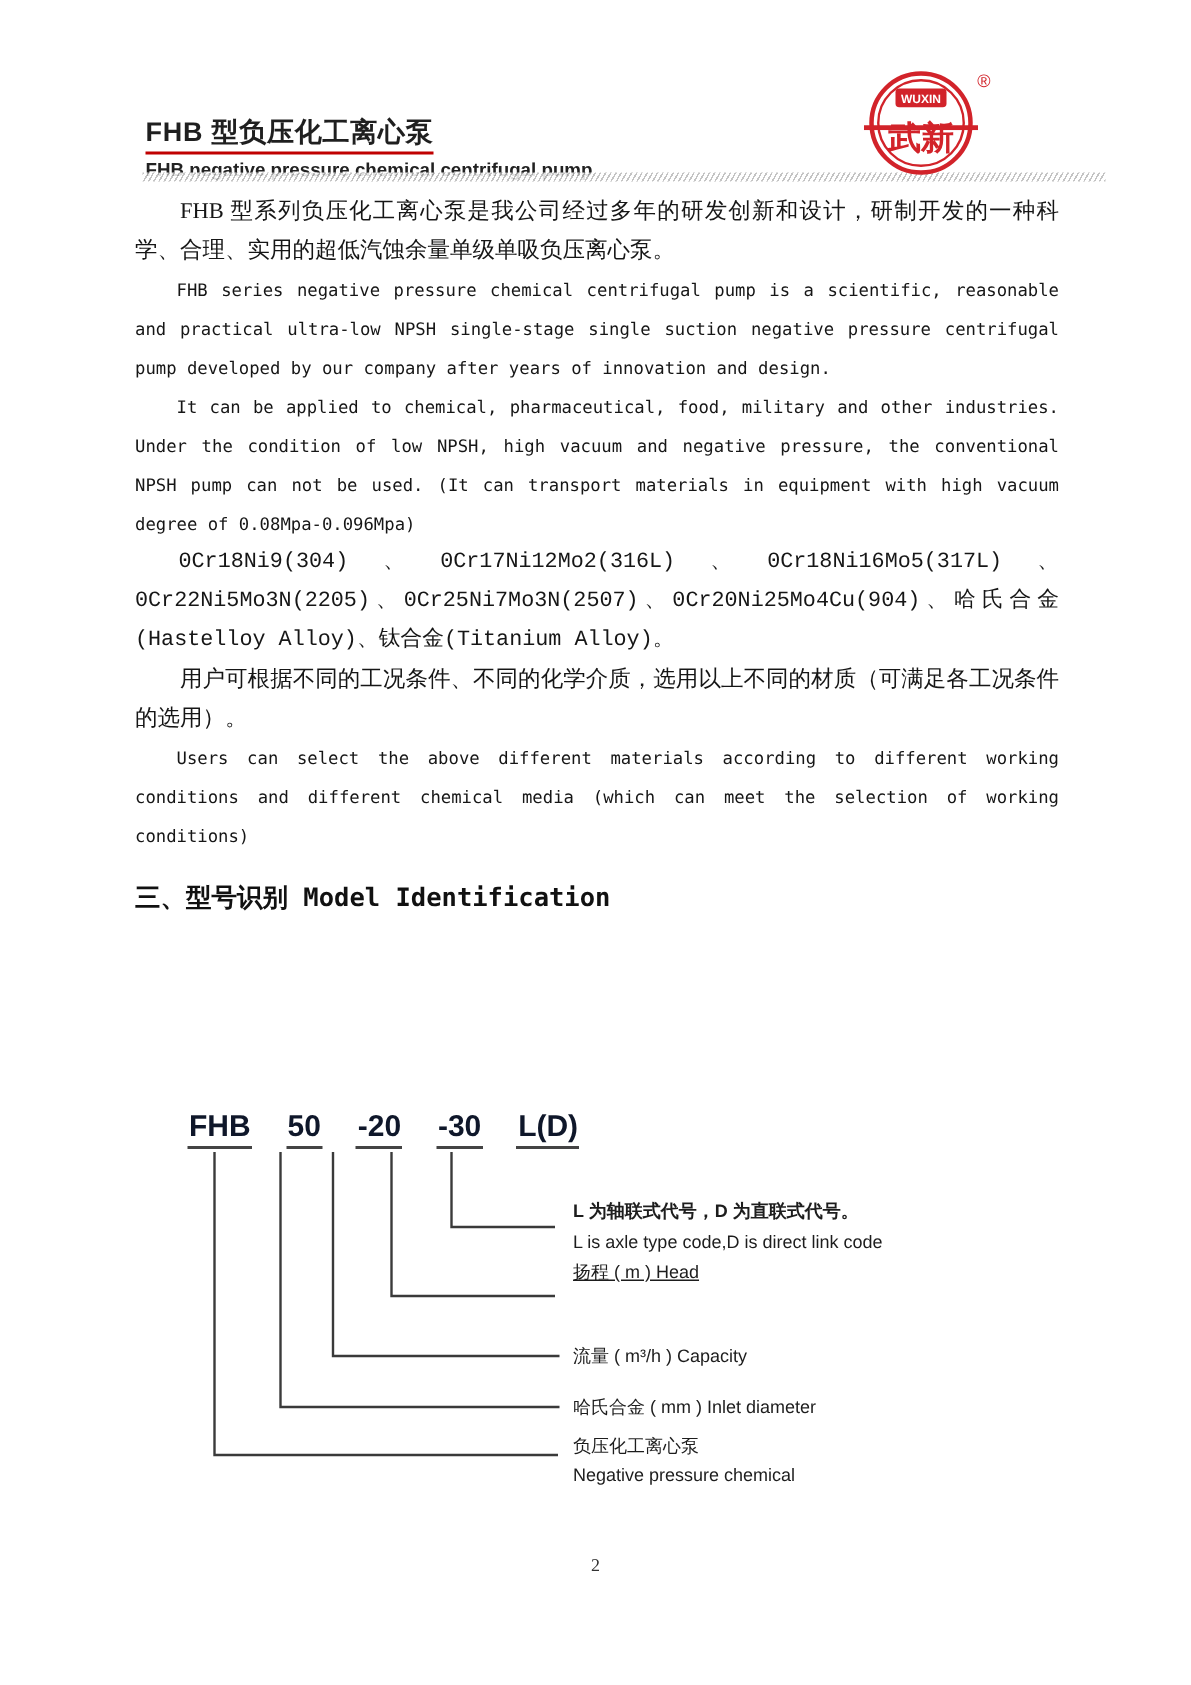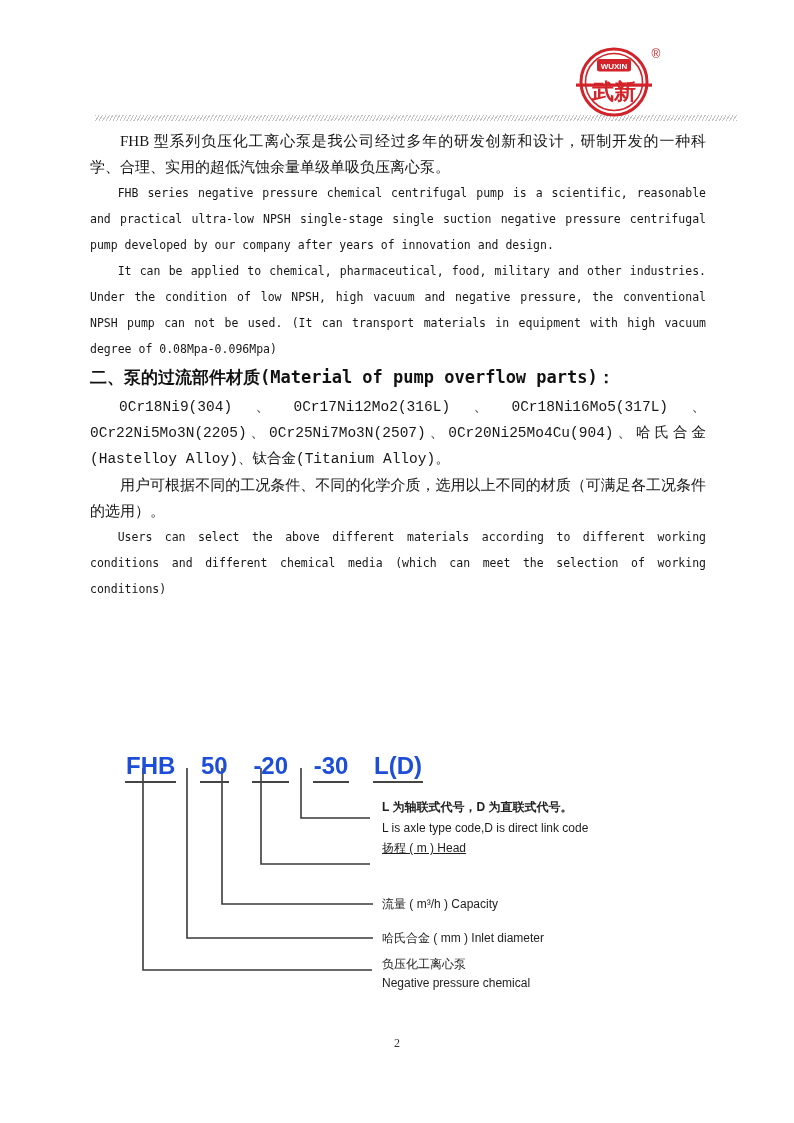--- a/index.html
+++ b/index.html
@@ -42,59 +42,63 @@
     font-family:"DejaVu Sans Mono",monospace;font-size:11.5px;line-height:26px;
     text-align:justify;text-indent:4ch;margin:0;color:#161616;
   }
   .p-mat{
     font-family:Liberation Mono, monospace;font-size:14.5px;line-height:26px;
     text-align:justify;text-indent:2em;margin:0;color:#161616;font-weight:500;
   }
   
   .diagram{position:absolute;left:0;top:735px;width:794px;height:280px;}
   .model-row{position:absolute;left:125px;top:5px;font-family:"Liberation Sans",sans-serif;
-    font-size:24px;font-weight:600;color:#1d4ed8;margin-top:12px;}
+    font-size:20px;font-weight:600;color:#0f172a;}
   .model-part{display:inline-block;border-bottom:2px solid #444;margin-right:17px;
     padding:0 1px 1px 1px;}
   .diagram svg{position:absolute;left:0;top:0;}
   .dlabel{position:absolute;left:382px;font-family:"Liberation Sans",sans-serif;
     font-size:12px;color:#1d1d1d;white-space:nowrap;font-weight:500;}
   
   .footer{position:absolute;left:0;top:1036px;width:100%;text-align:center;
     font-family:"Liberation Serif",serif;font-size:12px;color:#333;}
 </style>
 </head>
 <body>
 
 <div class="header">
+  <div class="header-titles">
+    <div class="title-zh">FHB 型负压化工离心泵</div>
+    <div class="title-en">FHB negative pressure chemical centrifugal pump</div>
+  </div>
   <div class="hatch-line"></div>
 
   <div class="logo">
     <svg width="96" height="78" viewBox="0 0 96 78">
       <circle cx="42" cy="40" r="33" fill="none" stroke="#d2232a" stroke-width="3"></circle>
       <circle cx="42" cy="40" r="28.5" fill="none" stroke="#d2232a" stroke-width="1.6"></circle>
       <rect x="25" y="17" width="34" height="12.5" rx="2.5" fill="#d2232a"></rect>
       <text x="42" y="26.5" text-anchor="middle" font-family="Liberation Sans, sans-serif" font-size="8" font-weight="bold" fill="#ffffff">WUXIN</text>
       <rect x="4" y="41.5" width="76" height="3.2" fill="#d2232a"></rect>
       <text x="42" y="57" text-anchor="middle" font-family="Liberation Serif, serif" font-size="22" font-weight="bold" fill="#d2232a">武新</text>
       <text x="84" y="16" text-anchor="middle" font-family="Liberation Sans, sans-serif" font-size="12" fill="#d2232a">®</text>
     </svg>
   </div>
 </div>
 
 <div class="main">
   <p class="p-zh">FHB 型系列负压化工离心泵是我公司经过多年的研发创新和设计，研制开发的一种科学、合理、实用的超低汽蚀余量单级单吸负压离心泵。</p>
   <p class="p-en">FHB series negative pressure chemical centrifugal pump is a scientific, reasonable and practical ultra-low NPSH single-stage single suction negative pressure centrifugal pump developed by our company after years of innovation and design.</p>
   <p class="p-en">It can be applied to chemical, pharmaceutical, food, military and other industries. Under the condition of low NPSH, high vacuum and negative pressure, the conventional NPSH pump can not be used. (It can transport materials in equipment with high vacuum degree of 0.08Mpa-0.096Mpa)</p>
 
-  <div class="h-sec h2">二、泵的过流部件材质(Material of pump overflow parts)：</div>
   <p class="p-mat">0Cr18Ni9(304)、0Cr17Ni12Mo2(316L)、0Cr18Ni16Mo5(317L)、0Cr22Ni5Mo3N(2205)、0Cr25Ni7Mo3N(2507)、0Cr20Ni25Mo4Cu(904)、哈氏合金(Hastelloy Alloy)、钛合金(Titanium Alloy)。</p>
   <p class="p-zh">用户可根据不同的工况条件、不同的化学介质，选用以上不同的材质（可满足各工况条件的选用）。</p>
   <p class="p-en">Users can select the above different materials according to different working conditions and different chemical media (which can meet the selection of working conditions)</p>
 
+  <div class="h-sec h3">三、型号识别 Model Identification</div>
 </div>
 
 <div class="diagram">
   <svg width="794" height="280" viewBox="0 0 794 280">
     <g fill="none" stroke="#3a3a3a" stroke-width="1.6">
       <path d="M301,33 V83 H370"></path>
       <path d="M261,33 V129 H370"></path>
       <path d="M222,33 V169 H373"></path>
       <path d="M187,33 V203 H373"></path>
       <path d="M143,33 V235 H372"></path>

